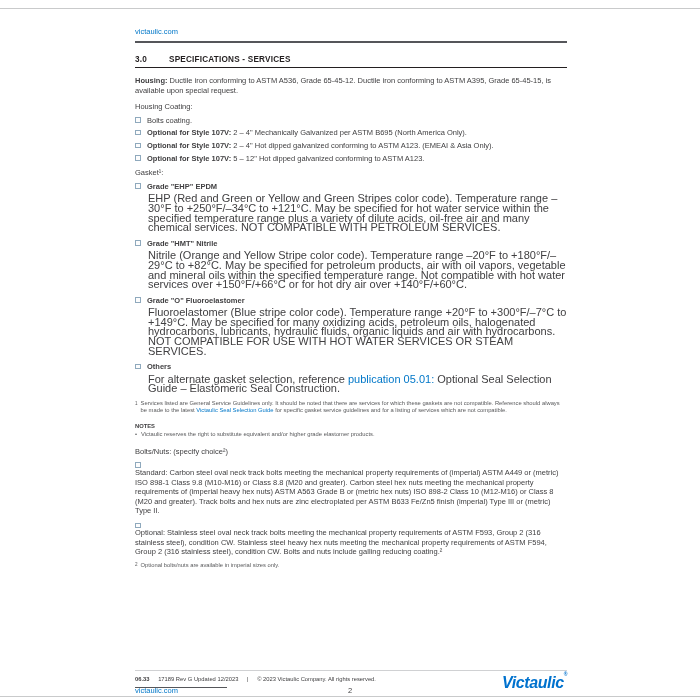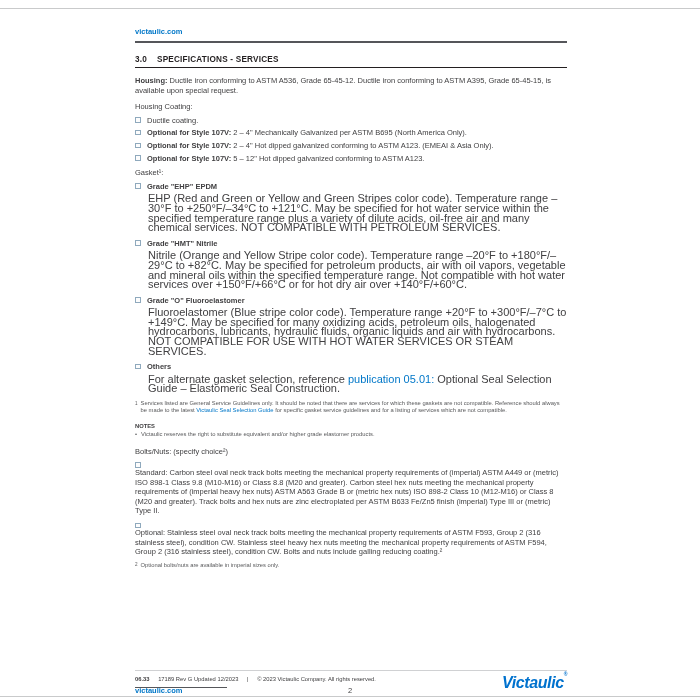--- a/index.html
+++ b/index.html
@@ -13,26 +13,26 @@
   }
   .page-edge { position:absolute; left:0; width:700px; height:1px; background:#c9cacb; }
   .page-edge.top { top:8px; }
   .page-edge.bottom { bottom:3px; }
 
   .content { position:absolute; left:135px; width:432px; top:20px; }
 
   .b { font-weight:700;text-align:center; }
 
   .toplink, .bottomlink {
-    color:#0077c8; font-weight:700; font-size:7.5px;
+    color:#0077c8; font-weight:400; font-size:7.5px;
     text-decoration:none; display:inline-block; cursor:pointer;
   }
   .top-rule { border:none; border-top:2px solid #55565a; margin:3px 0 12px 0; }
 
-  .h1 { display:flex; gap:10px; font-size:8.2px; font-weight:700; color:#231f20; letter-spacing:.2px; }
+  .h1 { display:flex; gap:22px; font-size:8.2px; font-weight:700; color:#231f20; letter-spacing:.2px; }
   .h1-rule { border:none; border-top:1.5px solid #231f20; margin:3px 0 8px 0; }
 
   .para  { font-size:7.5px; line-height:9.6px; margin-bottom:7px; }
   .label { font-size:7.5px; line-height:9.6px; font-weight:400; margin-bottom:4px; }
   .mt    { margin-top:5px; }
 
   .check-row { display:flex; align-items:flex-start; margin-bottom:3px; }
   .checkbox {
     width:5.5px; height:5.5px; border:1px solid #8fa9bd; background:#fdfdfd;
     flex:none; margin-right:6.5px; margin-top:1.6px; cursor:pointer;
@@ -81,21 +81,21 @@
     <span>SPECIFICATIONS - SERVICES</span>
   </div>
   <hr class="h1-rule">
 
   <p class="para"><span class="b">Housing:</span> <span>Ductile iron conforming to ASTM A536, Grade 65-45-12. Ductile iron conforming to ASTM A395, Grade 65-45-15, is available upon special request.</span></p>
 
   <p class="label">Housing Coating:</p>
 
   <div class="check-row">
     <span class="checkbox"></span>
-    <p class="txt">Ductile coating.</p>
+    <p class="txt">Bolts coating.</p>
   </div>
   <div class="check-row">
     <span class="checkbox"></span>
     <p class="txt"><span class="b">Optional for Style 107V:</span> <span>2 – 4" Mechanically Galvanized per ASTM B695 (North America Only).</span></p>
   </div>
   <div class="check-row">
     <span class="checkbox"></span>
     <p class="txt"><span class="b">Optional for Style 107V:</span> <span>2 – 4" Hot dipped galvanized conforming to ASTM A123. (EMEAI &amp; Asia Only).</span></p>
   </div>
   <div class="check-row">

